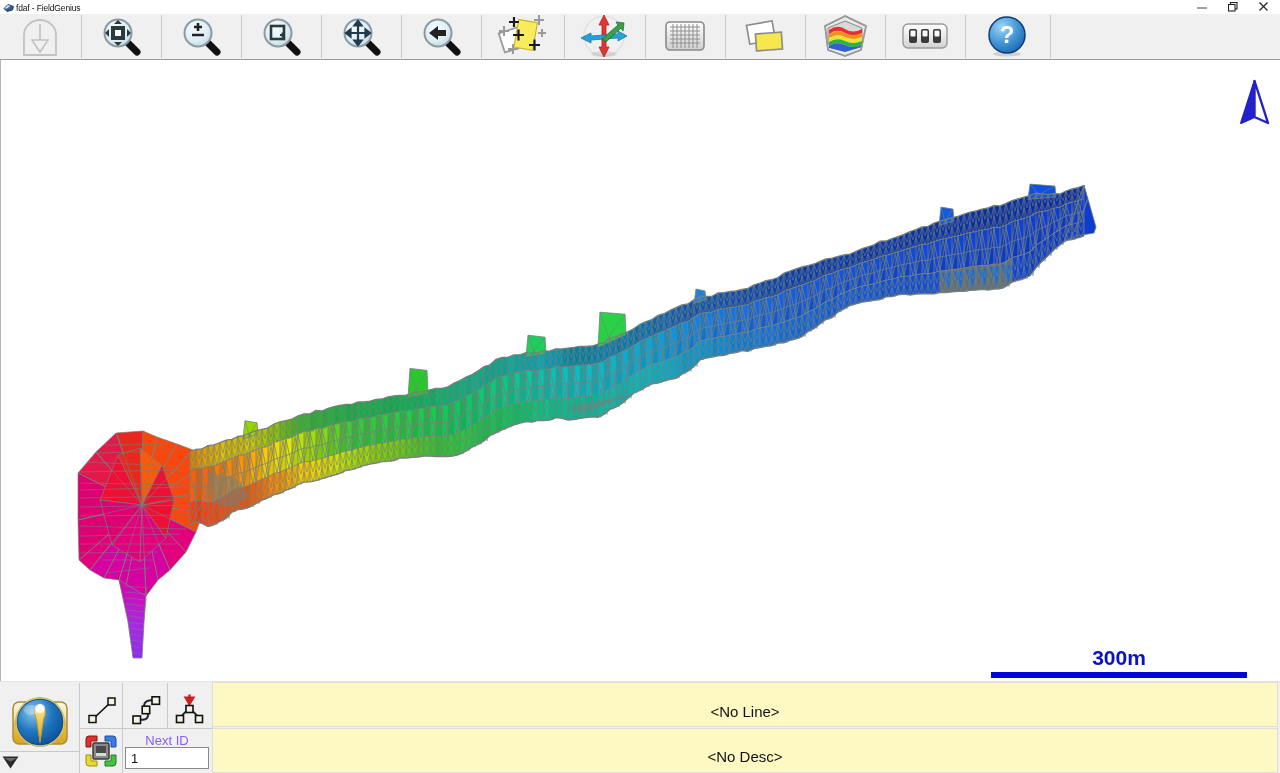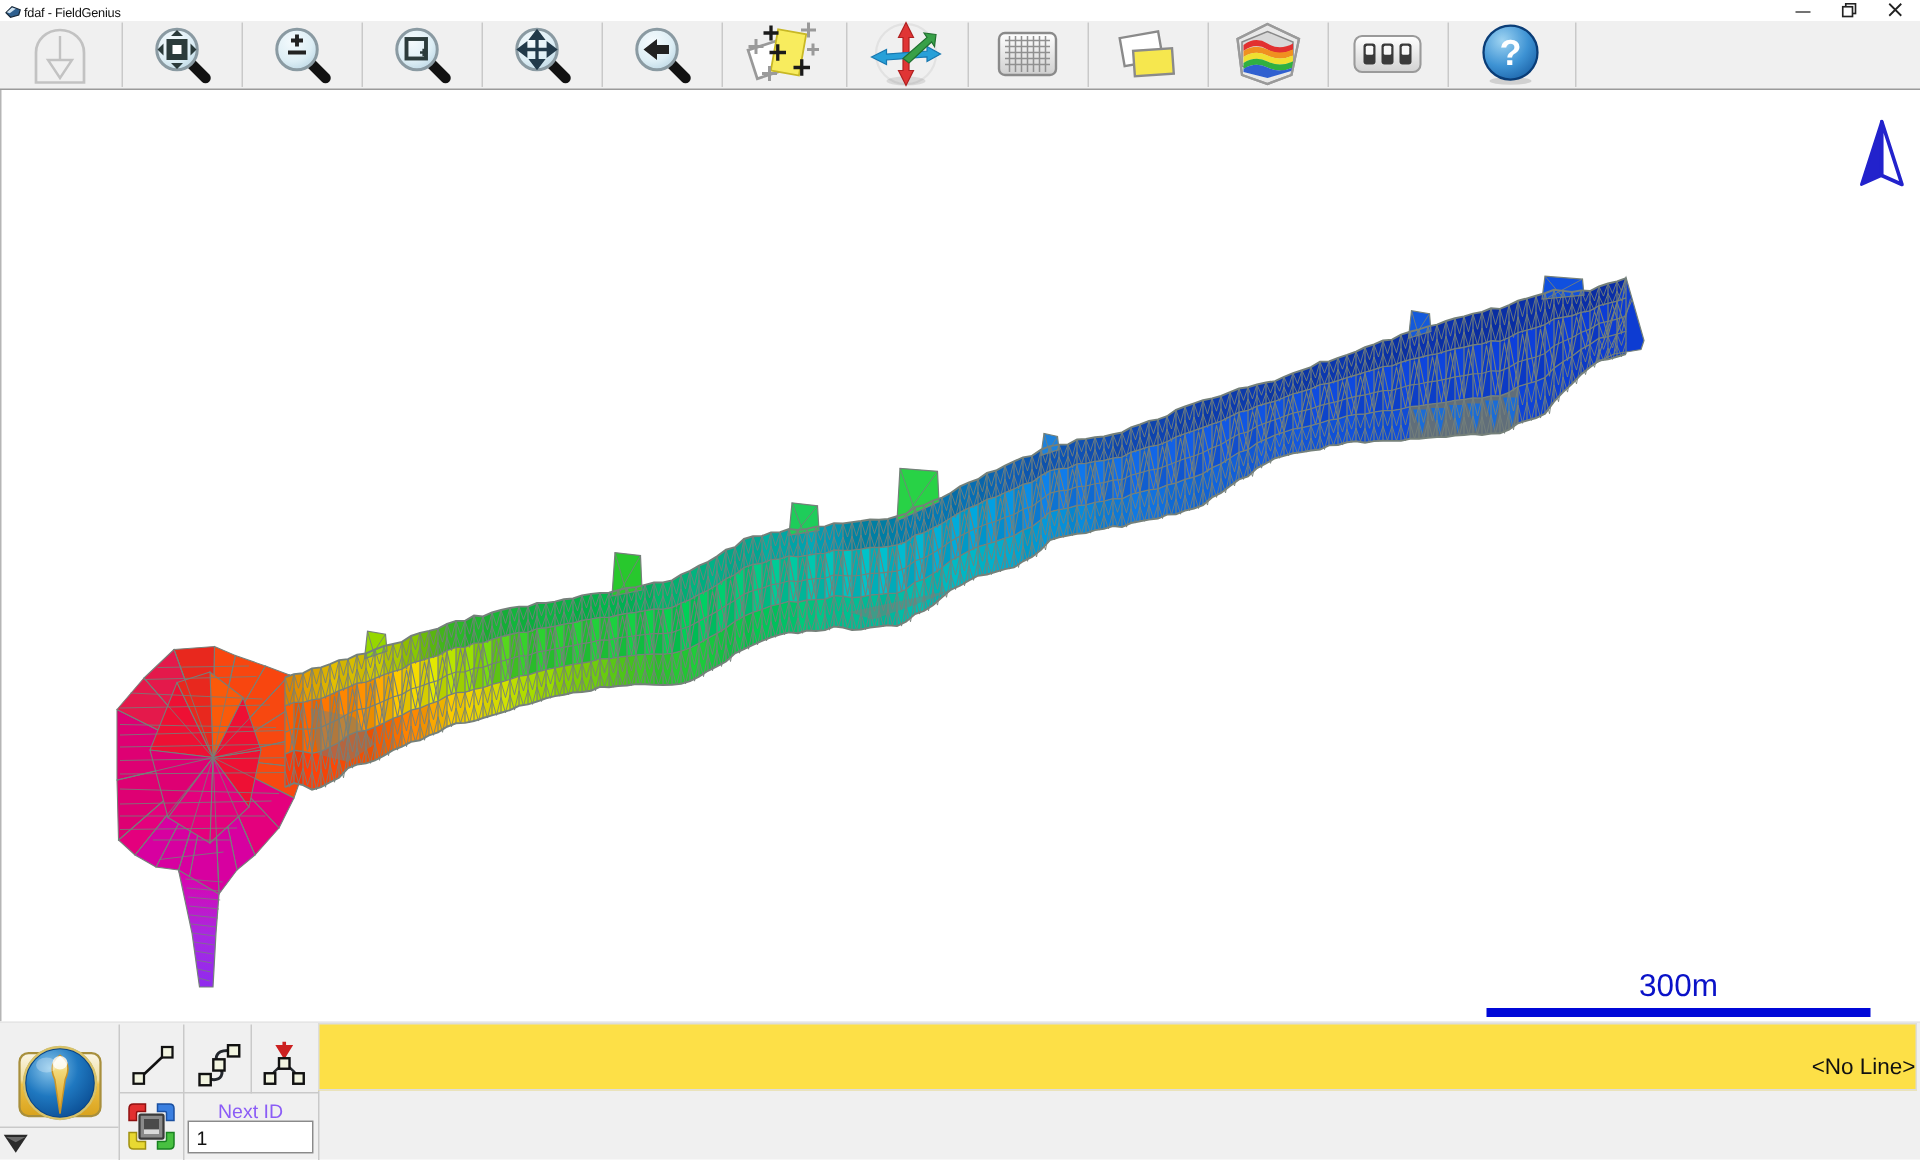--- a/index.html
+++ b/index.html
@@ -2,21 +2,21 @@
 <html><head><meta charset="utf-8"><style>
 *{margin:0;padding:0;box-sizing:border-box}
 html,body{width:1280px;height:773px;overflow:hidden;font-family:"Liberation Sans",sans-serif;background:#fff}
 .titlebar{position:absolute;left:0;top:0;width:1280px;height:14px;background:#ffffff;font-size:9px;color:#1a1a1a}
 .titlebar .txt{position:absolute;left:16px;top:2.5px;letter-spacing:-0.15px;font-size:8.5px;color:#111}
 .toolbar{position:absolute;left:0;top:14px;width:1280px;height:46px;background:#f0f0f0;border-bottom:1px solid #9a9a9a}
 .sep{position:absolute;top:1px;height:43px;width:1px;background:#c9c9c9}
 .canvas{position:absolute;left:0;top:60px;width:1280px;height:621px;background:#ffffff;border-left:1px solid #b5b5b5}
 .bottombar{position:absolute;left:0;top:681px;width:1280px;height:92px;background:#f0f0f0;border-top:1px solid #e5e5e5}
 .bsep{position:absolute;background:#c9c9c9}
-.panel{position:absolute;left:212px;width:1066px;height:45px;background:#fde047;border:1px solid #dddddb;text-align:right;font-size:15px;color:#111}
+.panel{position:absolute;left:212px;width:1066px;height:45px;background:#fef9c3;border:1px solid #dddddb;text-align:center;font-size:15px;color:#111}
 </style></head><body>
 <div class="titlebar">
 <svg style="position:absolute;left:3px;top:2px" width="12" height="11" viewBox="0 0 12 11">
       <path d="M1 6.5 L5 2.5 L10.5 4.5 L9.5 8 L4 9.5 Z" fill="#2e5f8f" stroke="#182838" stroke-width="0.8"></path>
       <path d="M1.5 6.2 L5 3 L7.5 3.9 L3.5 6.8 Z" fill="#cfe2f0"></path>
     </svg>
 <span class="txt">fdaf - FieldGenius</span>
 <svg style="position:absolute;left:1196px;top:2px" width="80" height="10" viewBox="0 0 80 10">
 <path d="M1 6 H11" stroke="#555" stroke-width="1.1"></path>
 <rect x="34.5" y="0.5" width="6.5" height="6.5" fill="none" stroke="#222" stroke-width="1.1"></rect>
@@ -914,21 +914,21 @@
 <path d="M190 513.8 L193 524.8 L196 511.1 L199 522.0 L202 512.2 L205 523.4 L208 514.4 L211 526.5 L214 512.8 L217 524.8 L220 509.7 L223 521.5 L226 506.7 L229 518.5 L232 501.2 L235 512.1 L238 498.7 L241 509.7 L244 498.0 L247 508.9 L250 495.8 L253 506.9 L256 492.9 L259 503.8 L262 489.5 L265 500.1 L268 487.3 L271 497.8 L274 484.0 L277 494.6 L280 482.7 L283 493.5 L286 479.8 L289 490.2 L292 477.8 L295 488.2 L298 474.2 L301 484.5 L304 472.0 L307 482.2 L310 471.7 L313 481.9 L316 470.1 L319 480.7 L322 468.5 L325 478.7 L328 466.6 L331 476.9 L334 465.0 L337 475.2 L340 463.2 L343 473.4 L346 460.6 L349 470.5 L352 459.8 L355 469.6 L358 457.9 L361 467.7 L364 456.0 L367 465.5 L370 454.6 L373 464.1 L376 453.7 L379 463.2 L382 452.3 L385 461.7 L388 451.7 L391 461.3 L394 450.8 L397 460.5 L400 448.5 L403 457.9 L406 448.7 L409 458.1 L412 447.7 L415 457.3 L418 447.2 L421 457.0 L424 446.4 L427 456.1 L430 446.2 L433 456.2 L436 446.3 L439 456.5 L442 446.3 L445 456.6 L448 446.1 L451 456.5 L454 445.0 L457 455.9 L460 443.0 L463 454.1 L466 440.0 L469 451.1 L472 436.3 L475 447.2 L478 433.3 L481 444.3 L484 429.8 L487 441.0 L490 424.9 L493 435.5 L496 421.8 L499 432.8 L502 419.0 L505 429.9 L508 416.8 L511 427.3 L514 414.4 L517 424.9 L520 412.9 L523 423.1 L526 411.3 L529 421.6 L532 411.9 L535 422.2 L538 410.1 L541 420.3 L544 410.1 L547 420.6 L550 409.7 L553 420.1 L556 407.4 L559 417.7 L562 407.9 L565 418.3 L568 409.2 L571 420.0 L574 408.8 L577 419.7 L580 407.5 L583 418.3 L586 407.0 L589 417.7 L592 406.2 L595 416.9 L598 406.4 L601 417.4 L604 403.7 L607 414.5 L610 398.7 L613 409.4 L616 396.6 L619 407.2 L622 392.9 L625 403.4 L628 388.3 L631 398.2 L634 383.3 L637 393.0 L640 380.6 L643 390.5 L646 377.1 L649 386.9 L652 374.2 L655 383.8 L658 372.8 L661 383.0 L664 371.0 L667 381.2 L670 369.1 L673 379.4 L676 367.7 L679 378.3 L682 363.8 L685 374.2 L688 361.2 L691 371.3 L694 356.6 L697 366.6 L700 350.6 L703 360.0 L706 348.9 L709 358.2 L712 348.0 L715 357.1 L718 346.4 L721 355.8 L724 346.0 L727 355.4 L730 344.1 L733 353.4 L736 343.4 L739 352.6 L742 341.5 L745 350.7 L748 341.9 L751 351.4 L754 339.1 L757 348.7 L760 337.8 L763 347.5 L766 336.5 L769 346.4 L772 335.8 L775 345.7 L778 333.2 L781 343.1 L784 332.4 L787 342.8 L790 330.0 L793 340.4 L796 328.5 L799 339.0 L802 326.2 L805 336.7 L808 321.7 L811 331.6 L814 318.9 L817 328.6 L820 314.6 L823 324.0 L826 310.6 L829 319.6 L832 308.7 L835 317.6 L838 303.8 L841 312.1 L844 300.8 L847 308.9 L850 297.8 L853 305.5 L856 296.0 L859 303.9 L862 294.2 L865 302.2 L868 293.2 L871 301.4 L874 292.0 L877 300.3 L880 290.9 L883 299.7 L886 288.5 L889 296.9 L892 288.0 L895 296.7 L898 286.1 L901 294.8 L904 285.3 L907 294.2 L910 285.5 L913 295.1 L916 284.4 L919 294.1 L922 283.8 L925 293.8 L928 283.8 L931 293.9 L934 283.3 L937 293.9 L940 281.8 L943 292.5 L946 281.6 L949 292.5 L952 280.7 L955 291.9 L958 280.1 L961 291.4 L964 279.7 L967 291.3 L970 278.6 L973 290.3 L976 278.1 L979 290.0 L982 277.3 L985 289.4 L988 277.7 L991 290.0 L994 276.4 L997 289.0 L1000 276.5 L1003 288.9 L1006 274.0 L1009 286.5 L1012 270.0 L1015 282.2 L1018 268.1 L1021 280.3 L1024 266.5 L1027 278.7 L1030 263.8 L1033 275.8 L1036 256.6 L1039 267.8 L1042 251.3 L1045 261.4 L1048 246.7 L1051 255.9 L1054 241.3 L1057 249.7 L1060 237.2 L1063 244.9 L1066 232.9 L1069 240.3 L1072 232.0 L1075 239.6 L1078 230.3 L1081 237.8 L1084 228.4" stroke-width="0.60"></path>
 <path d="M190 451.6 L193 461.1 L196 449.4 L199 458.8 L202 448.8 L205 458.5 L208 445.6 L211 456.1 L214 444.9 L217 455.3 L220 442.7 L223 452.9 L226 440.1 L229 450.3 L232 439.4 L235 448.9 L238 436.5 L241 446.0 L244 435.6 L247 445.2 L250 433.0 L253 442.6 L256 430.7 L259 440.2 L262 429.3 L265 438.5 L268 427.9 L271 437.0 L274 424.0 L277 433.2 L280 421.9 L283 431.2 L286 420.6 L289 429.7 L292 419.1 L295 428.1 L298 415.9 L301 424.9 L304 413.9 L307 422.8 L310 413.9 L313 422.8 L316 410.4 L319 419.5 L322 411.0 L325 419.8 L328 408.3 L331 417.2 L334 406.7 L337 415.6 L340 405.3 L343 414.1 L346 404.4 L349 413.0 L352 404.4 L355 412.9 L358 402.0 L361 410.5 L364 402.0 L367 410.2 L370 401.1 L373 409.3 L376 399.5 L379 407.8 L382 399.0 L385 407.2 L388 396.9 L391 405.3 L394 395.9 L397 404.3 L400 395.3 L403 403.4 L406 395.2 L409 403.4 L412 393.4 L415 401.7 L418 392.0 L421 400.4 L424 391.4 L427 399.8 L430 389.9 L433 398.5 L436 388.3 L439 397.2 L442 388.3 L445 397.2 L448 386.9 L451 395.9 L454 383.1 L457 392.6 L460 380.6 L463 390.1 L466 377.1 L469 386.7 L472 374.6 L475 384.0 L478 370.9 L481 380.4 L484 366.5 L487 376.1 L490 364.8 L493 373.9 L496 359.3 L499 368.9 L502 357.5 L505 366.9 L508 357.3 L511 366.4 L514 354.9 L517 364.0 L520 354.8 L523 363.7 L526 352.7 L529 361.7 L532 353.3 L535 362.2 L538 352.6 L541 361.4 L544 351.1 L547 360.2 L550 350.9 L553 359.9 L556 348.8 L559 357.8 L562 349.0 L565 358.0 L568 348.1 L571 357.4 L574 347.3 L577 356.7 L580 346.3 L583 355.7 L586 346.5 L589 355.8 L592 346.0 L595 355.2 L598 344.2 L601 353.7 L604 342.5 L607 351.8 L610 338.1 L613 347.4 L616 336.8 L619 346.0 L622 333.8 L625 342.8 L628 331.7 L631 340.4 L634 328.5 L637 336.8 L640 324.3 L643 332.9 L646 321.6 L649 330.1 L652 319.5 L655 327.9 L658 315.3 L661 324.1 L664 313.7 L667 322.5 L670 310.4 L673 319.4 L676 307.6 L679 316.8 L682 304.9 L685 313.9 L688 303.9 L691 312.7 L694 299.8 L697 308.4 L700 297.4 L703 305.5 L706 296.4 L709 304.5 L712 296.3 L715 304.2 L718 293.0 L721 301.2 L724 292.6 L727 300.8 L730 291.5 L733 299.6 L736 291.0 L739 299.0 L742 289.5 L745 297.5 L748 288.3 L751 296.5 L754 284.9 L757 293.2 L760 283.0 L763 291.4 L766 280.6 L769 289.1 L772 279.6 L775 288.2 L778 277.5 L781 286.0 L784 273.2 L787 282.3 L790 271.0 L793 280.0 L796 268.9 L799 278.0 L802 266.8 L805 275.9 L808 265.6 L811 274.1 L814 264.0 L817 272.4 L820 261.4 L823 269.6 L826 259.0 L829 266.9 L832 258.2 L835 265.9 L838 256.3 L841 263.5 L844 255.0 L847 262.0 L850 254.1 L853 260.8 L856 251.3 L859 258.1 L862 248.7 L865 255.7 L868 246.8 L871 253.9 L874 244.8 L877 252.0 L880 241.1 L883 248.7 L886 241.0 L889 248.3 L892 238.6 L895 246.1 L898 236.6 L901 244.2 L904 234.4 L907 242.2 L910 231.5 L913 239.8 L916 229.6 L919 238.0 L922 227.0 L925 235.7 L928 226.4 L931 235.1 L934 223.1 L937 232.3 L940 221.2 L943 230.4 L946 219.6 L949 229.1 L952 217.6 L955 227.3 L958 216.4 L961 226.1 L964 214.0 L967 224.1 L970 212.2 L973 222.4 L976 210.9 L979 221.2 L982 209.1 L985 219.5 L988 208.0 L991 218.7 L994 205.5 L997 216.4 L1000 205.9 L1003 216.7 L1006 203.4 L1009 214.2 L1012 200.5 L1015 211.1 L1018 198.9 L1021 209.5 L1024 197.2 L1027 207.8 L1030 195.5 L1033 206.0 L1036 193.2 L1039 202.9 L1042 193.9 L1045 202.7 L1048 194.6 L1051 202.5 L1054 193.6 L1057 200.9 L1060 194.0 L1063 200.6 L1066 191.0 L1069 197.4 L1072 189.0 L1075 195.6 L1078 187.6 L1081 194.1 L1084 185.4" stroke-width="0.60"></path>
 <path d="M190 461.1 L193 470.6 L196 458.8 L199 468.3 L202 458.5 L205 468.2 L208 456.1 L211 466.6 L214 455.3 L217 465.7 L220 452.9 L223 463.2 L226 450.3 L229 460.5 L232 448.9 L235 458.3 L238 446.0 L241 455.5 L244 445.2 L247 454.7 L250 442.6 L253 452.2 L256 440.2 L259 449.7 L262 438.5 L265 447.7 L268 437.0 L271 446.1 L274 433.2 L277 442.3 L280 431.2 L283 440.5 L286 429.7 L289 438.7 L292 428.1 L295 437.1 L298 424.9 L301 433.8 L304 422.8 L307 431.6 L310 422.8 L313 431.6 L316 419.5 L319 428.7 L322 419.8 L325 428.6 L328 417.2 L331 426.2 L334 415.6 L337 424.5 L340 414.1 L343 423.0 L346 413.0 L349 421.6 L352 412.9 L355 421.4 L358 410.5 L361 419.1 L364 410.2 L367 418.5 L370 409.3 L373 417.5 L376 407.8 L379 416.1 L382 407.2 L385 415.3 L388 405.3 L391 413.6 L394 404.3 L397 412.7 L400 403.4 L403 411.6 L406 403.4 L409 411.6 L412 401.7 L415 410.0 L418 400.4 L421 408.9 L424 399.8 L427 408.2 L430 398.5 L433 407.1 L436 397.2 L439 406.0 L442 397.2 L445 406.1 L448 395.9 L451 405.0 L454 392.6 L457 402.1 L460 390.1 L463 399.7 L466 386.7 L469 396.3 L472 384.0 L475 393.5 L478 380.4 L481 390.0 L484 376.1 L487 385.8 L490 373.9 L493 383.1 L496 368.9 L499 378.4 L502 366.9 L505 376.3 L508 366.4 L511 375.5 L514 364.0 L517 373.1 L520 363.7 L523 372.6 L526 361.7 L529 370.6 L532 362.2 L535 371.2 L538 361.4 L541 370.2 L544 360.2 L547 369.2 L550 359.9 L553 368.9 L556 357.8 L559 366.7 L562 358.0 L565 367.0 L568 357.4 L571 366.8 L574 356.7 L577 366.1 L580 355.7 L583 365.0 L586 355.8 L589 365.0 L592 355.2 L595 364.4 L598 353.7 L601 363.2 L604 351.8 L607 361.2 L610 347.4 L613 356.7 L616 346.0 L619 355.1 L622 342.8 L625 351.9 L628 340.4 L631 349.0 L634 336.8 L637 345.2 L640 332.9 L643 341.5 L646 330.1 L649 338.6 L652 327.9 L655 336.2 L658 324.1 L661 332.9 L664 322.5 L667 331.3 L670 319.4 L673 328.4 L676 316.8 L679 326.0 L682 313.9 L685 322.9 L688 312.7 L691 321.5 L694 308.4 L697 317.1 L700 305.5 L703 313.7 L706 304.5 L709 312.5 L712 304.2 L715 312.1 L718 301.2 L721 309.3 L724 300.8 L727 308.9 L730 299.6 L733 307.6 L736 299.0 L739 307.0 L742 297.5 L745 305.4 L748 296.5 L751 304.7 L754 293.2 L757 301.5 L760 291.4 L763 299.8 L766 289.1 L769 297.7 L772 288.2 L775 296.8 L778 286.0 L781 294.5 L784 282.3 L787 291.3 L790 280.0 L793 289.1 L796 278.0 L799 287.1 L802 275.9 L805 285.0 L808 274.1 L811 282.7 L814 272.4 L817 280.8 L820 269.6 L823 277.7 L826 266.9 L829 274.8 L832 265.9 L835 273.6 L838 263.5 L841 270.8 L844 262.0 L847 269.0 L850 260.8 L853 267.5 L856 258.1 L859 265.0 L862 255.7 L865 262.6 L868 253.9 L871 261.0 L874 252.0 L877 259.2 L880 248.7 L883 256.4 L886 248.3 L889 255.5 L892 246.1 L895 253.7 L898 244.2 L901 251.7 L904 242.2 L907 250.0 L910 239.8 L913 248.1 L916 238.0 L919 246.4 L922 235.7 L925 244.4 L928 235.1 L931 243.9 L934 232.3 L937 241.5 L940 230.4 L943 239.7 L946 229.1 L949 238.5 L952 227.3 L955 236.9 L958 226.1 L961 235.9 L964 224.1 L967 234.1 L970 222.4 L973 232.5 L976 221.2 L979 231.5 L982 219.5 L985 230.0 L988 218.7 L991 229.3 L994 216.4 L997 227.2 L1000 216.7 L1003 227.5 L1006 214.2 L1009 225.0 L1012 211.1 L1015 221.7 L1018 209.5 L1021 220.1 L1024 207.8 L1027 218.4 L1030 206.0 L1033 216.4 L1036 202.9 L1039 212.6 L1042 202.7 L1045 211.5 L1048 202.5 L1051 210.5 L1054 200.9 L1057 208.2 L1060 200.6 L1063 207.2 L1066 197.4 L1069 203.8 L1072 195.6 L1075 202.2 L1078 194.1 L1081 200.7 L1084 192.0" stroke-width="0.60"></path>
 </g>
 </svg>
 <svg style="position:absolute;left:1238px;top:78px" width="34" height="50" viewBox="0 0 34 50">
 <path d="M16.5 3 L3 45 L16.5 39 Z" fill="#2222cc" stroke="#2222cc" stroke-width="2" stroke-linejoin="round"></path>
 <path d="M16.5 3 L30 45 L16.5 39 Z" fill="#ffffff" stroke="#2222cc" stroke-width="2.4" stroke-linejoin="round"></path>
 </svg>
 <div style="position:absolute;left:991px;top:672px;width:256px;height:6px;background:#0008d8"></div>
-<div style="position:absolute;left:991px;top:646px;width:256px;text-align:center;font-size:21px;font-weight:normal;color:#0a12c8">300m</div>
+<div style="position:absolute;left:991px;top:646px;width:256px;text-align:center;font-size:21px;font-weight:bold;color:#0a12c8">300m</div>
 <div class="bottombar">
 <div class="bsep" style="left:79px;top:1px;width:1px;height:91px"></div>
 <div class="bsep" style="left:122px;top:1px;width:1px;height:91px"></div>
 <div class="bsep" style="left:167px;top:1px;width:1px;height:46px"></div>
 <div class="bsep" style="left:212px;top:1px;width:1px;height:91px"></div>
 <div class="bsep" style="left:80px;top:46px;width:132px;height:1px"></div>
 <div class="bsep" style="left:0px;top:69px;width:79px;height:1px"></div>
 <svg style="position:absolute;left:10px;top:11px" width="60" height="56" viewBox="0 0 60 56">
 <defs>
         <linearGradient id="card" x1="0" y1="0" x2="0" y2="1">
@@ -986,12 +986,13 @@
 <path d="M2 21 H7 V26 Q7 27 8 27 H13 V32 H5 Q2 32 2 29 Z" fill="#e8d832" stroke="#a09010"></path>
 <path d="M32 21 V29 Q32 32 29 32 H21 V27 H26 Q27 27 27 26 V21 Z" fill="#48c040" stroke="#188020"></path>
 </g>
 <rect x="9" y="9" width="16" height="16" rx="1" fill="#8a8a8a" stroke="#3a3a3a" stroke-width="1.5"></rect>
 <rect x="12" y="12" width="10" height="7" fill="#4a4a4a"></rect>
       <rect x="12" y="19" width="10" height="3" fill="#dadada"></rect>
 </svg>
 <div style="position:absolute;left:125px;top:51px;width:84px;text-align:center;font-size:13px;color:#8b5cf6">Next ID</div>
 <div style="position:absolute;left:125px;top:65px;width:84px;height:22px;background:#fff;border:1px solid #8a8a8a;font-size:13px;color:#111;padding:3px 0 0 5px">1</div>
 <div class="panel" style="top:0px;padding-top:20px">&lt;No Line&gt;</div>
+<div class="panel" style="top:46px;padding-top:19px">&lt;No Desc&gt;</div>
 </div>
 </body></html>

